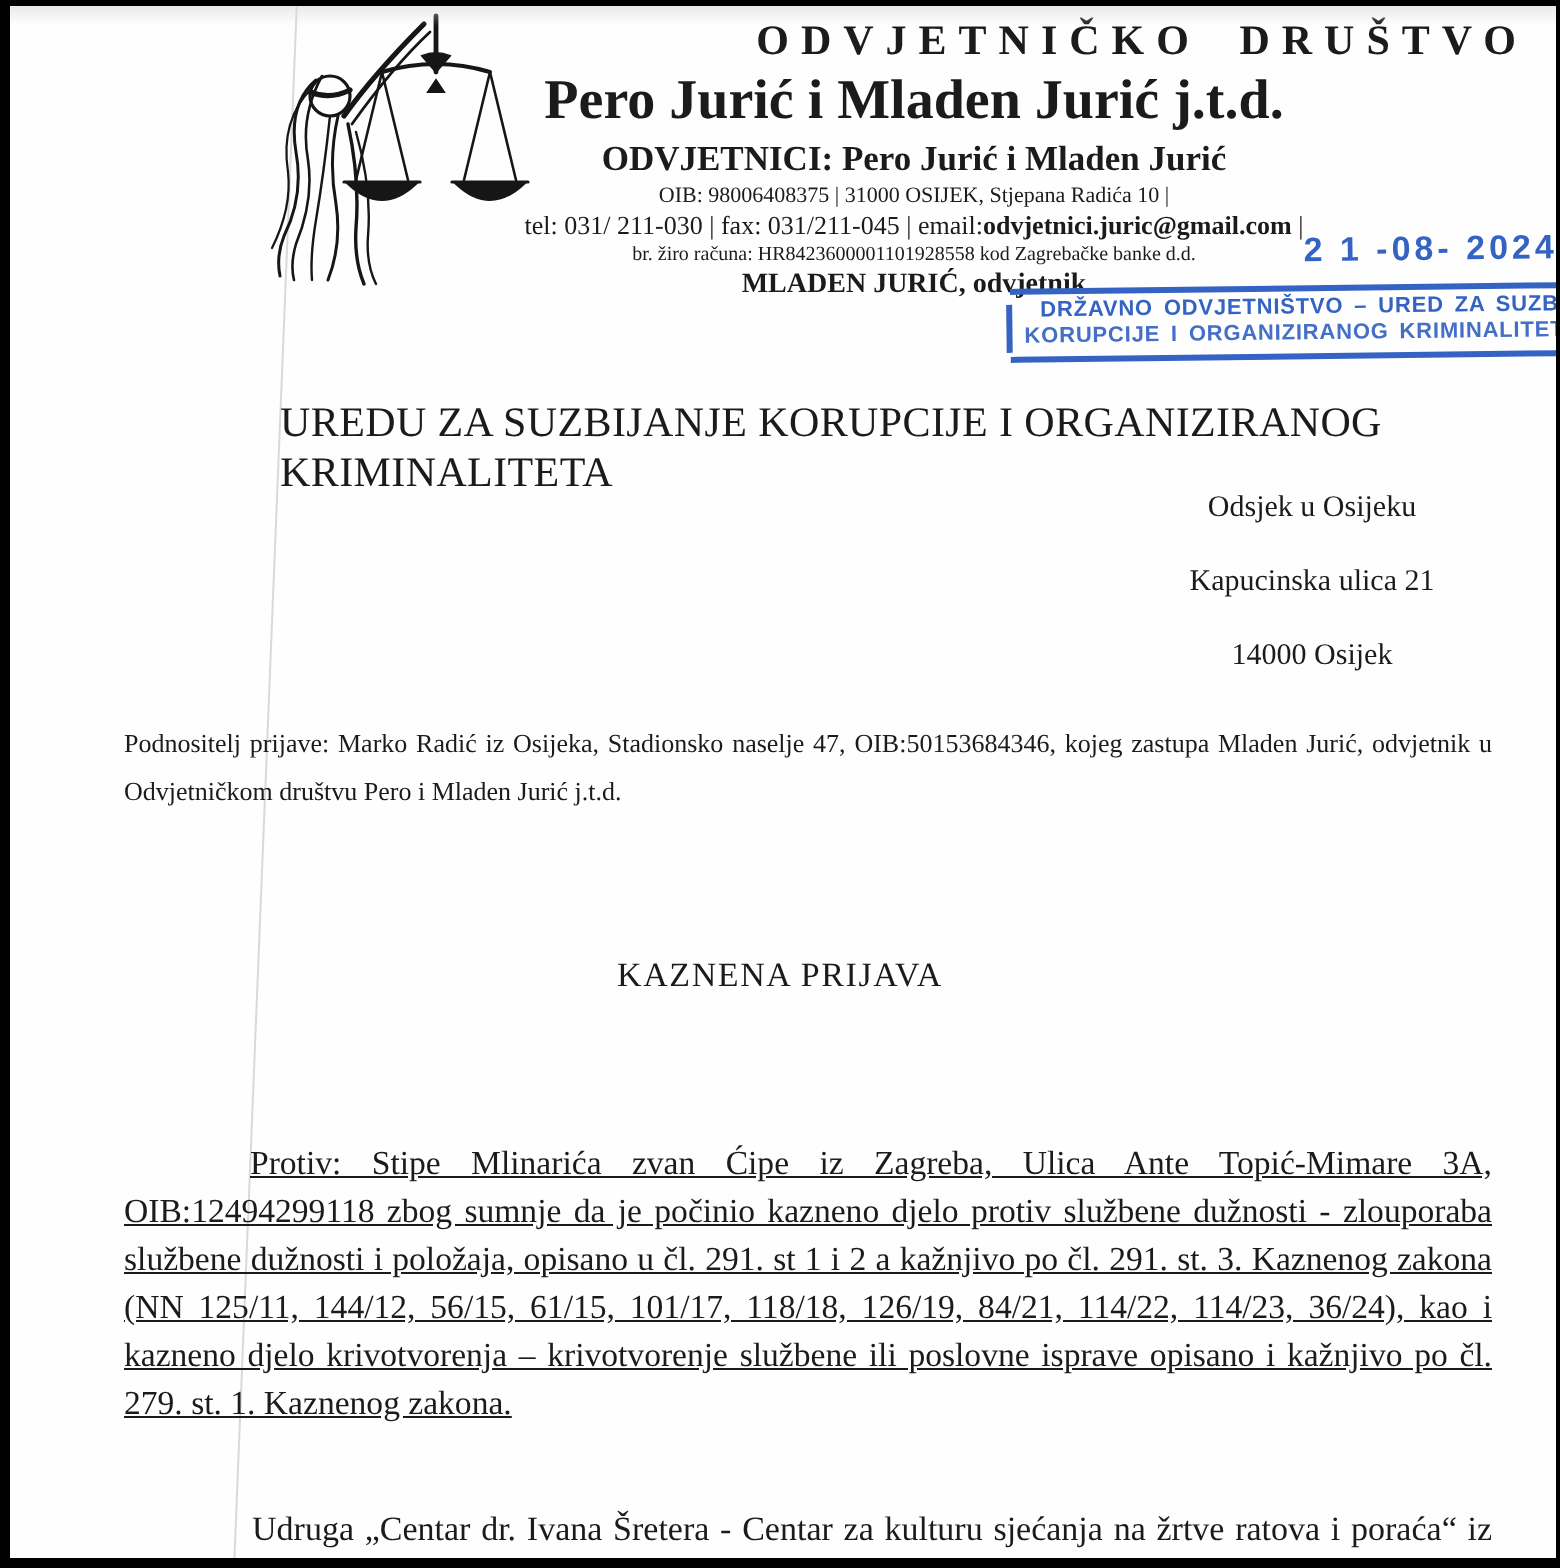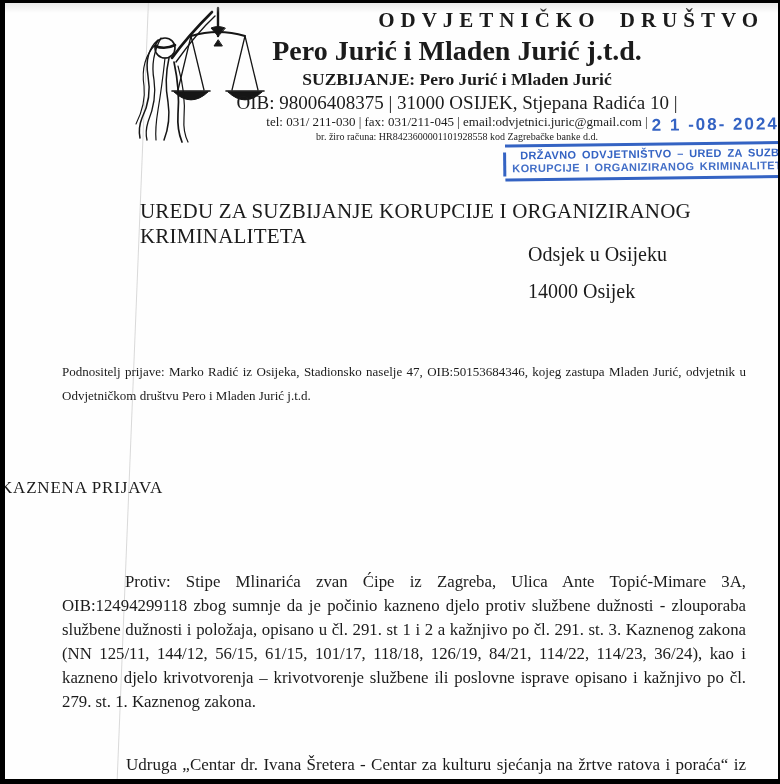--- a/index.html
+++ b/index.html
@@ -17,51 +17,51 @@
   .top-shade{position:absolute;top:3px;left:0;right:0;height:10px;z-index:8;
     background:linear-gradient(#d9d9d9,rgba(255,255,255,0));opacity:.55;}
   .fold-line{position:absolute;left:148px;top:0;width:1px;height:800px;
     background:rgba(140,140,140,.32);transform:rotate(2.3deg);transform-origin:top left;}
 
   
   .letterhead{position:absolute;left:150px;top:8px;width:614px;text-align:center;line-height:1.15;}
   .lh1{font-size:21px;font-weight:bold;letter-spacing:6px;word-spacing:8px;text-align:right;}
   .lh2{font-size:28px;font-weight:bold;margin-top:3px;}
   .lh3{font-size:17.5px;font-weight:bold;margin-top:2px;}
-  .lh4{font-size:19px;margin-top:3px;}
+  .lh4{font-size:11px;margin-top:3px;}
   .lh5{font-size:13px;margin-top:1px;}
-  .lh5 .email{font-weight:normal;}
+  .lh5 .email{font-weight:bold;}
   .lh6{font-size:10px;margin-top:1px;}
   .lh7{font-size:14px;font-weight:bold;margin-top:1px;}
 
   .logo{position:absolute;left:128px;top:6px;width:142px;height:138px;}
 
   
   .stamp{position:absolute;left:505px;top:112px;width:400px;z-index:3;
     transform:rotate(-0.7deg);font-family:"Liberation Sans", sans-serif;}
   .stamp-date{position:absolute;left:147px;top:3px;font-size:17px;font-weight:bold;
     letter-spacing:2px;white-space:nowrap;}
   .stamp-box{margin-top:30px;border-top:3px solid;border-bottom:3px solid;
     padding:2px 0 3px 0;width:360px;}
   .stamp-line{font-size:11px;font-weight:bold;letter-spacing:.4px;word-spacing:2px;
     white-space:nowrap;line-height:13px;}
   .stamp-line1{padding-left:15px;}
   .stamp-line2{padding-left:7px;opacity:.92;}
   .stamp-tick{position:absolute;left:-2px;top:38px;width:3px;height:24px;}
 
   
   .recipient-office{position:absolute;left:140px;top:199px;font-size:21px;letter-spacing:.2px;}
-  .recipient-address{position:absolute;left:528px;top:236px;width:224px;
-    font-size:20px;line-height:37px;}
+  .recipient-address{position:absolute;left:544px;top:236px;width:224px;text-align:center;
+    font-size:15px;line-height:37px;}
   .submitter{position:absolute;left:62px;top:360px;width:684px;font-size:13px;
     line-height:24px;text-align:justify;}
-  .doc-title{position:absolute;left:0;top:478px;width:780px;
+  .doc-title{position:absolute;left:0;top:478px;width:780px;text-align:center;
     font-size:17px;letter-spacing:.8px;}
   .against{position:absolute;left:62px;top:570px;width:684px;font-size:16.8px;
-    line-height:24px;text-align:justify;text-indent:63px;}
+    line-height:24px;text-align:justify;text-indent:63px;text-decoration:underline;}
   .association{position:absolute;left:62px;top:716px;width:684px;font-size:17px;
     line-height:23px;text-align:justify;text-indent:64px;margin-top:37px;}
 </style>
 </head>
 <body>
 
 <div class="edge edge-top"></div>
 <div class="edge edge-left"></div>
 <div class="edge edge-bottom"></div>
 <div class="edge edge-right"></div>
@@ -100,37 +100,39 @@
       <path d="M46 56 Q52 84 50 108 Q49 124 54 136" stroke-width="1.7"></path>
       <path d="M50 60 Q58 88 56 112 Q55 126 60 136" stroke-width="1.2"></path>
       <path d="M37 52 Q34 80 30 104 Q27 122 28 134" stroke-width="1.2"></path>
     </g>
   </svg>
 </div>
 
 <div class="letterhead">
   <div class="lh1">ODVJETNIČKO DRUŠTVO</div>
   <div class="lh2">Pero Jurić i Mladen Jurić j.t.d.</div>
-  <div class="lh3">SUZBIJANJE: Pero Jurić i Mladen Jurić</div>
+  <div class="lh3">ODVJETNICI: Pero Jurić i Mladen Jurić</div>
   <div class="lh4">OIB: 98006408375 | 31000 OSIJEK, Stjepana Radića 10 |</div>
   <div class="lh5"><span>tel: 031/ 211-030 | fax: 031/211-045 | email:</span><span class="email">odvjetnici.juric@gmail.com</span><span> |</span></div>
   <div class="lh6">br. žiro računa: HR8423600001101928558 kod Zagrebačke banke d.d.</div>
+  <div class="lh7">MLADEN JURIĆ, odvjetnik</div>
 </div>
 
 <div class="stamp" style="color: rgb(52, 99, 195);">
   <div class="stamp-date">2 1 -08- 2024</div>
   <div class="stamp-tick" style="background: rgb(52, 99, 195);"></div>
   <div class="stamp-box">
     <div class="stamp-line stamp-line1">DRŽAVNO ODVJETNIŠTVO – URED ZA SUZBIJANJE</div>
     <div class="stamp-line stamp-line2">KORUPCIJE I ORGANIZIRANOG KRIMINALITETA - ZAGREB</div>
   </div>
 </div>
 
 <div class="recipient-office">UREDU ZA SUZBIJANJE KORUPCIJE I ORGANIZIRANOG KRIMINALITETA</div>
 <div class="recipient-address">
   <div>Odsjek u Osijeku</div>
+  <div>Kapucinska ulica 21</div>
   <div>14000 Osijek</div>
 </div>
 
 <div class="submitter">Podnositelj prijave: Marko Radić iz Osijeka, Stadionsko naselje 47, OIB:50153684346, kojeg zastupa Mladen Jurić, odvjetnik u Odvjetničkom društvu Pero i Mladen Jurić j.t.d.</div>
 <div class="doc-title">KAZNENA PRIJAVA</div>
 <div class="against">Protiv: Stipe Mlinarića zvan Ćipe iz Zagreba, Ulica Ante Topić-Mimare 3A, OIB:12494299118 zbog sumnje da je počinio kazneno djelo protiv službene dužnosti - zlouporaba službene dužnosti i položaja, opisano u čl. 291. st 1 i 2 a kažnjivo po čl. 291. st. 3. Kaznenog zakona (NN 125/11, 144/12, 56/15, 61/15, 101/17, 118/18, 126/19, 84/21, 114/22, 114/23, 36/24), kao i kazneno djelo krivotvorenja – krivotvorenje službene ili poslovne isprave opisano i kažnjivo po čl. 279. st. 1. Kaznenog zakona.</div>
 <div class="association">Udruga „Centar dr. Ivana Šretera - Centar za kulturu sjećanja na žrtve ratova i poraća“ iz Vukovara kojoj je osumnjičeni Stipo Mlinarić predsjednik, zastupnik po zakonu i odgovorna osoba je s Dominikom Bebekom vl. Obrta za promidžbu i druge usluge „High Quality Ads“,</div>
 
 </body></html>

